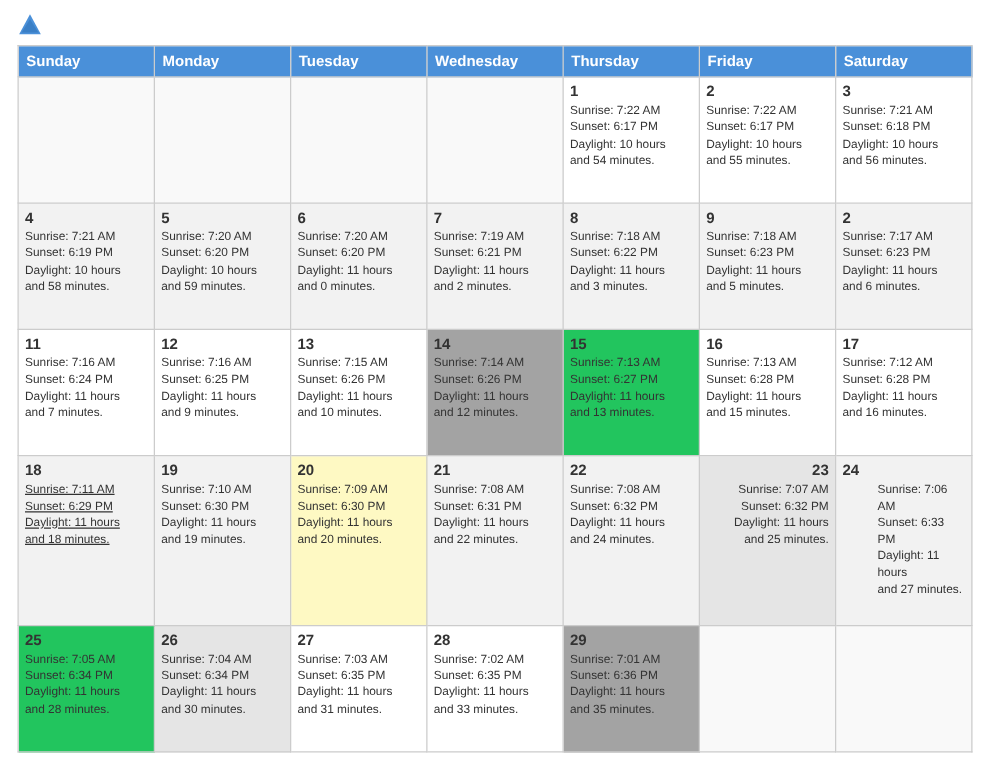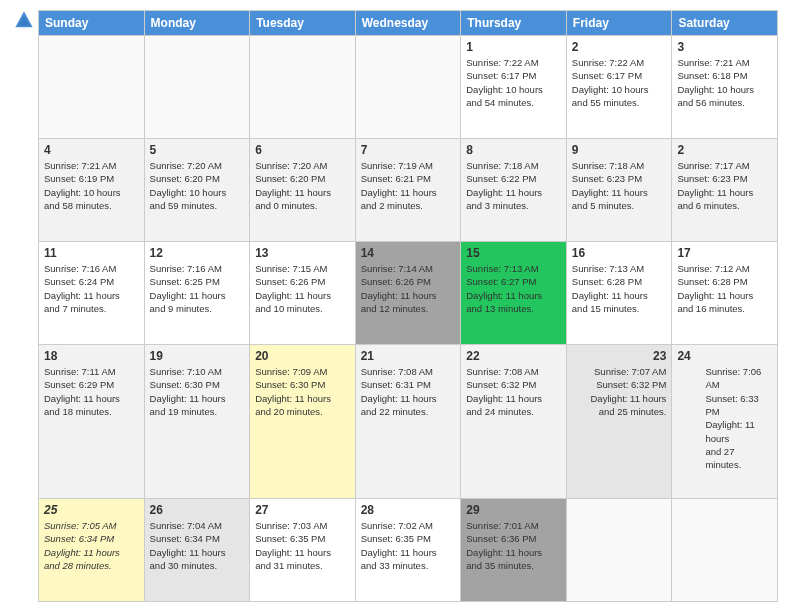--- a/index.html
+++ b/index.html
@@ -8,21 +8,21 @@
       background: #fff;
       width: 792px;
       height: 612px;
       overflow: hidden;
     }
     .page {
       width: 792px;
       height: 612px;
       padding: 10px 14px;
       display: flex;
-      flex-direction: row;
+      flex-direction: column;
     }
     .header {
       display: flex;
       justify-content: space-between;
       align-items: flex-start;
       margin-bottom: 6px;
     }
     .logo {
       display: flex;
       align-items: center;
@@ -255,21 +255,21 @@
             <span class="day-num">17</span>
             <div class="day-info" style="white-space: pre-line;">Sunrise: 7:12 AM
 Sunset: 6:28 PM
 Daylight: 11 hours
 and 16 minutes.</div>
           </td>
         </tr>
         <tr>
           <td style="background-color: rgb(242, 242, 242);">
             <span class="day-num">18</span>
-            <div class="day-info" style="white-space: pre-line;">Sunrise: 7:11 AM
+            <div class="day-info" style="white-space: pre-line; text-decoration: underline;">Sunrise: 7:11 AM
 Sunset: 6:29 PM
 Daylight: 11 hours
 and 18 minutes.</div>
           </td>
           <td style="background-color: rgb(242, 242, 242);">
             <span class="day-num">19</span>
             <div class="day-info" style="white-space: pre-line;">Sunrise: 7:10 AM
 Sunset: 6:30 PM
 Daylight: 11 hours
 and 19 minutes.</div>
@@ -304,21 +304,21 @@
           </td>
           <td style="background-color: rgb(242, 242, 242);">
             <span class="day-num">24</span>
             <div class="day-info" style="white-space: pre-line; margin-left: 28px;">Sunrise: 7:06 AM
 Sunset: 6:33 PM
 Daylight: 11 hours
 and 27 minutes.</div>
           </td>
         </tr>
         <tr>
-          <td style="background-color: #fef9c3; font-style: italic;">
+          <td style="background-color: #22c55e;">
             <span class="day-num">25</span>
             <div class="day-info" style="white-space: pre-line;">Sunrise: 7:05 AM
 Sunset: 6:34 PM
 Daylight: 11 hours
 and 28 minutes.</div>
           </td>
           <td style="background-color: #e5e5e5;">
             <span class="day-num">26</span>
             <div class="day-info" style="white-space: pre-line;">Sunrise: 7:04 AM
 Sunset: 6:34 PM

